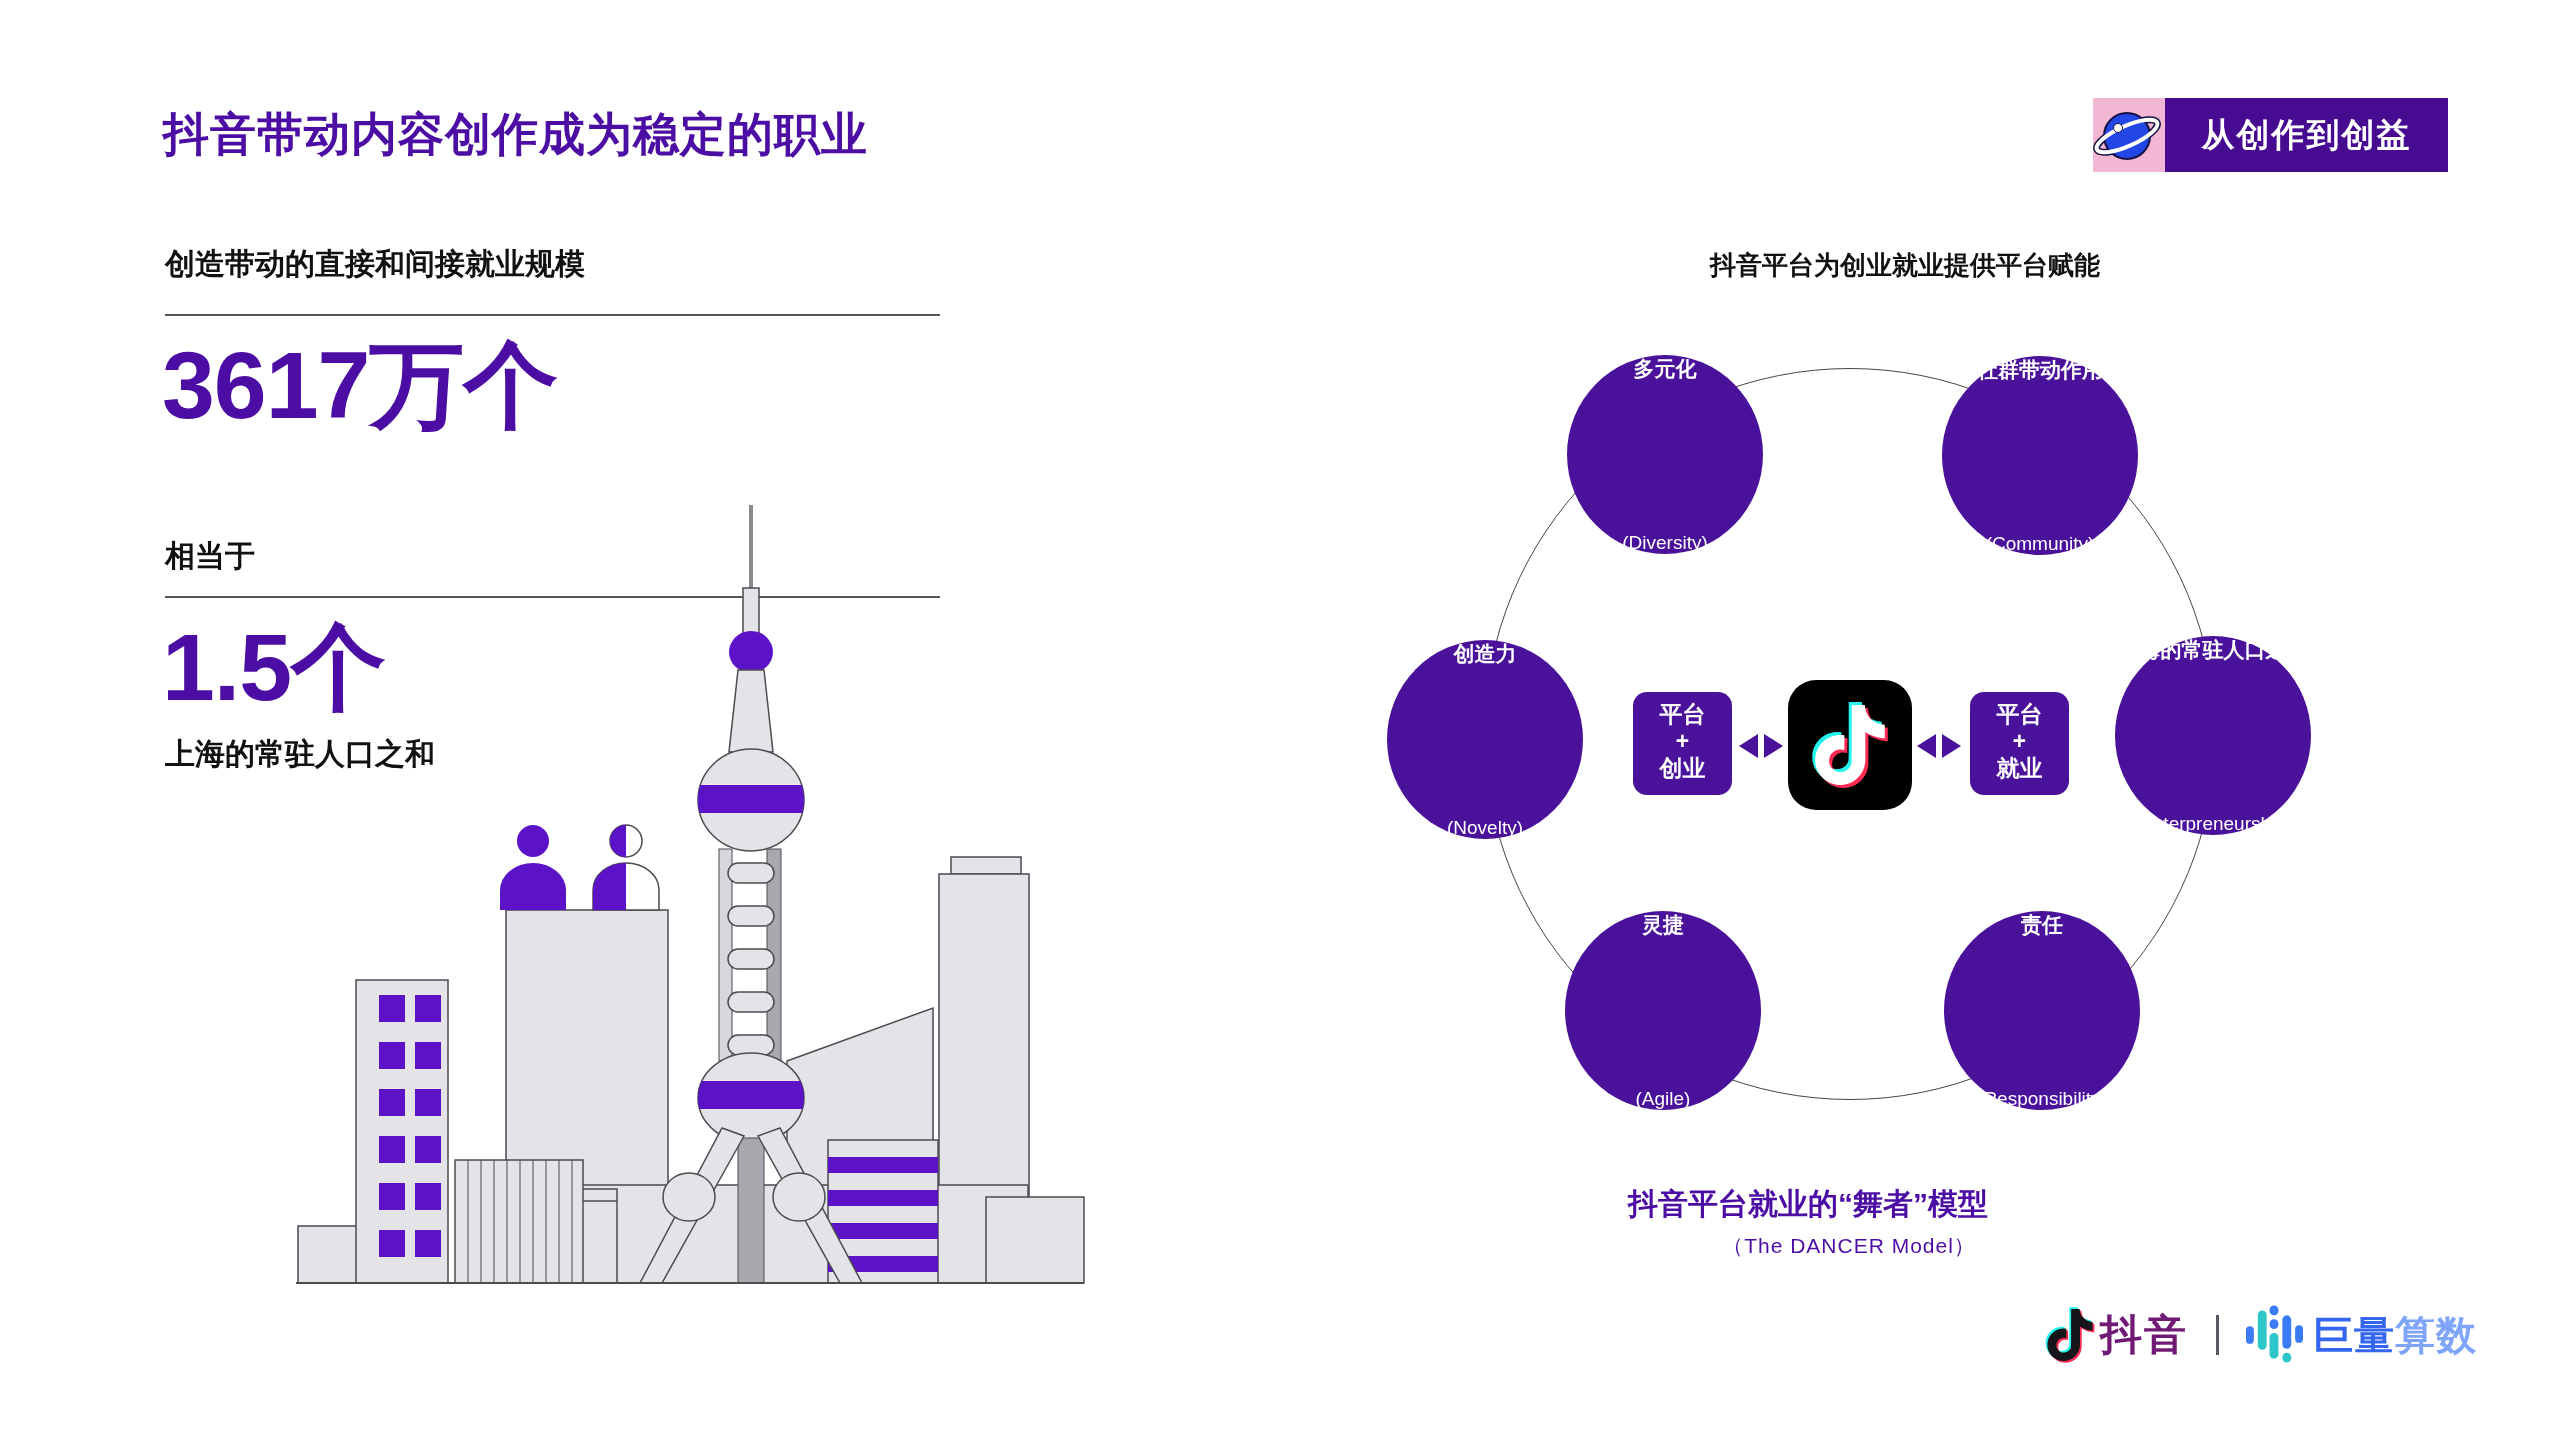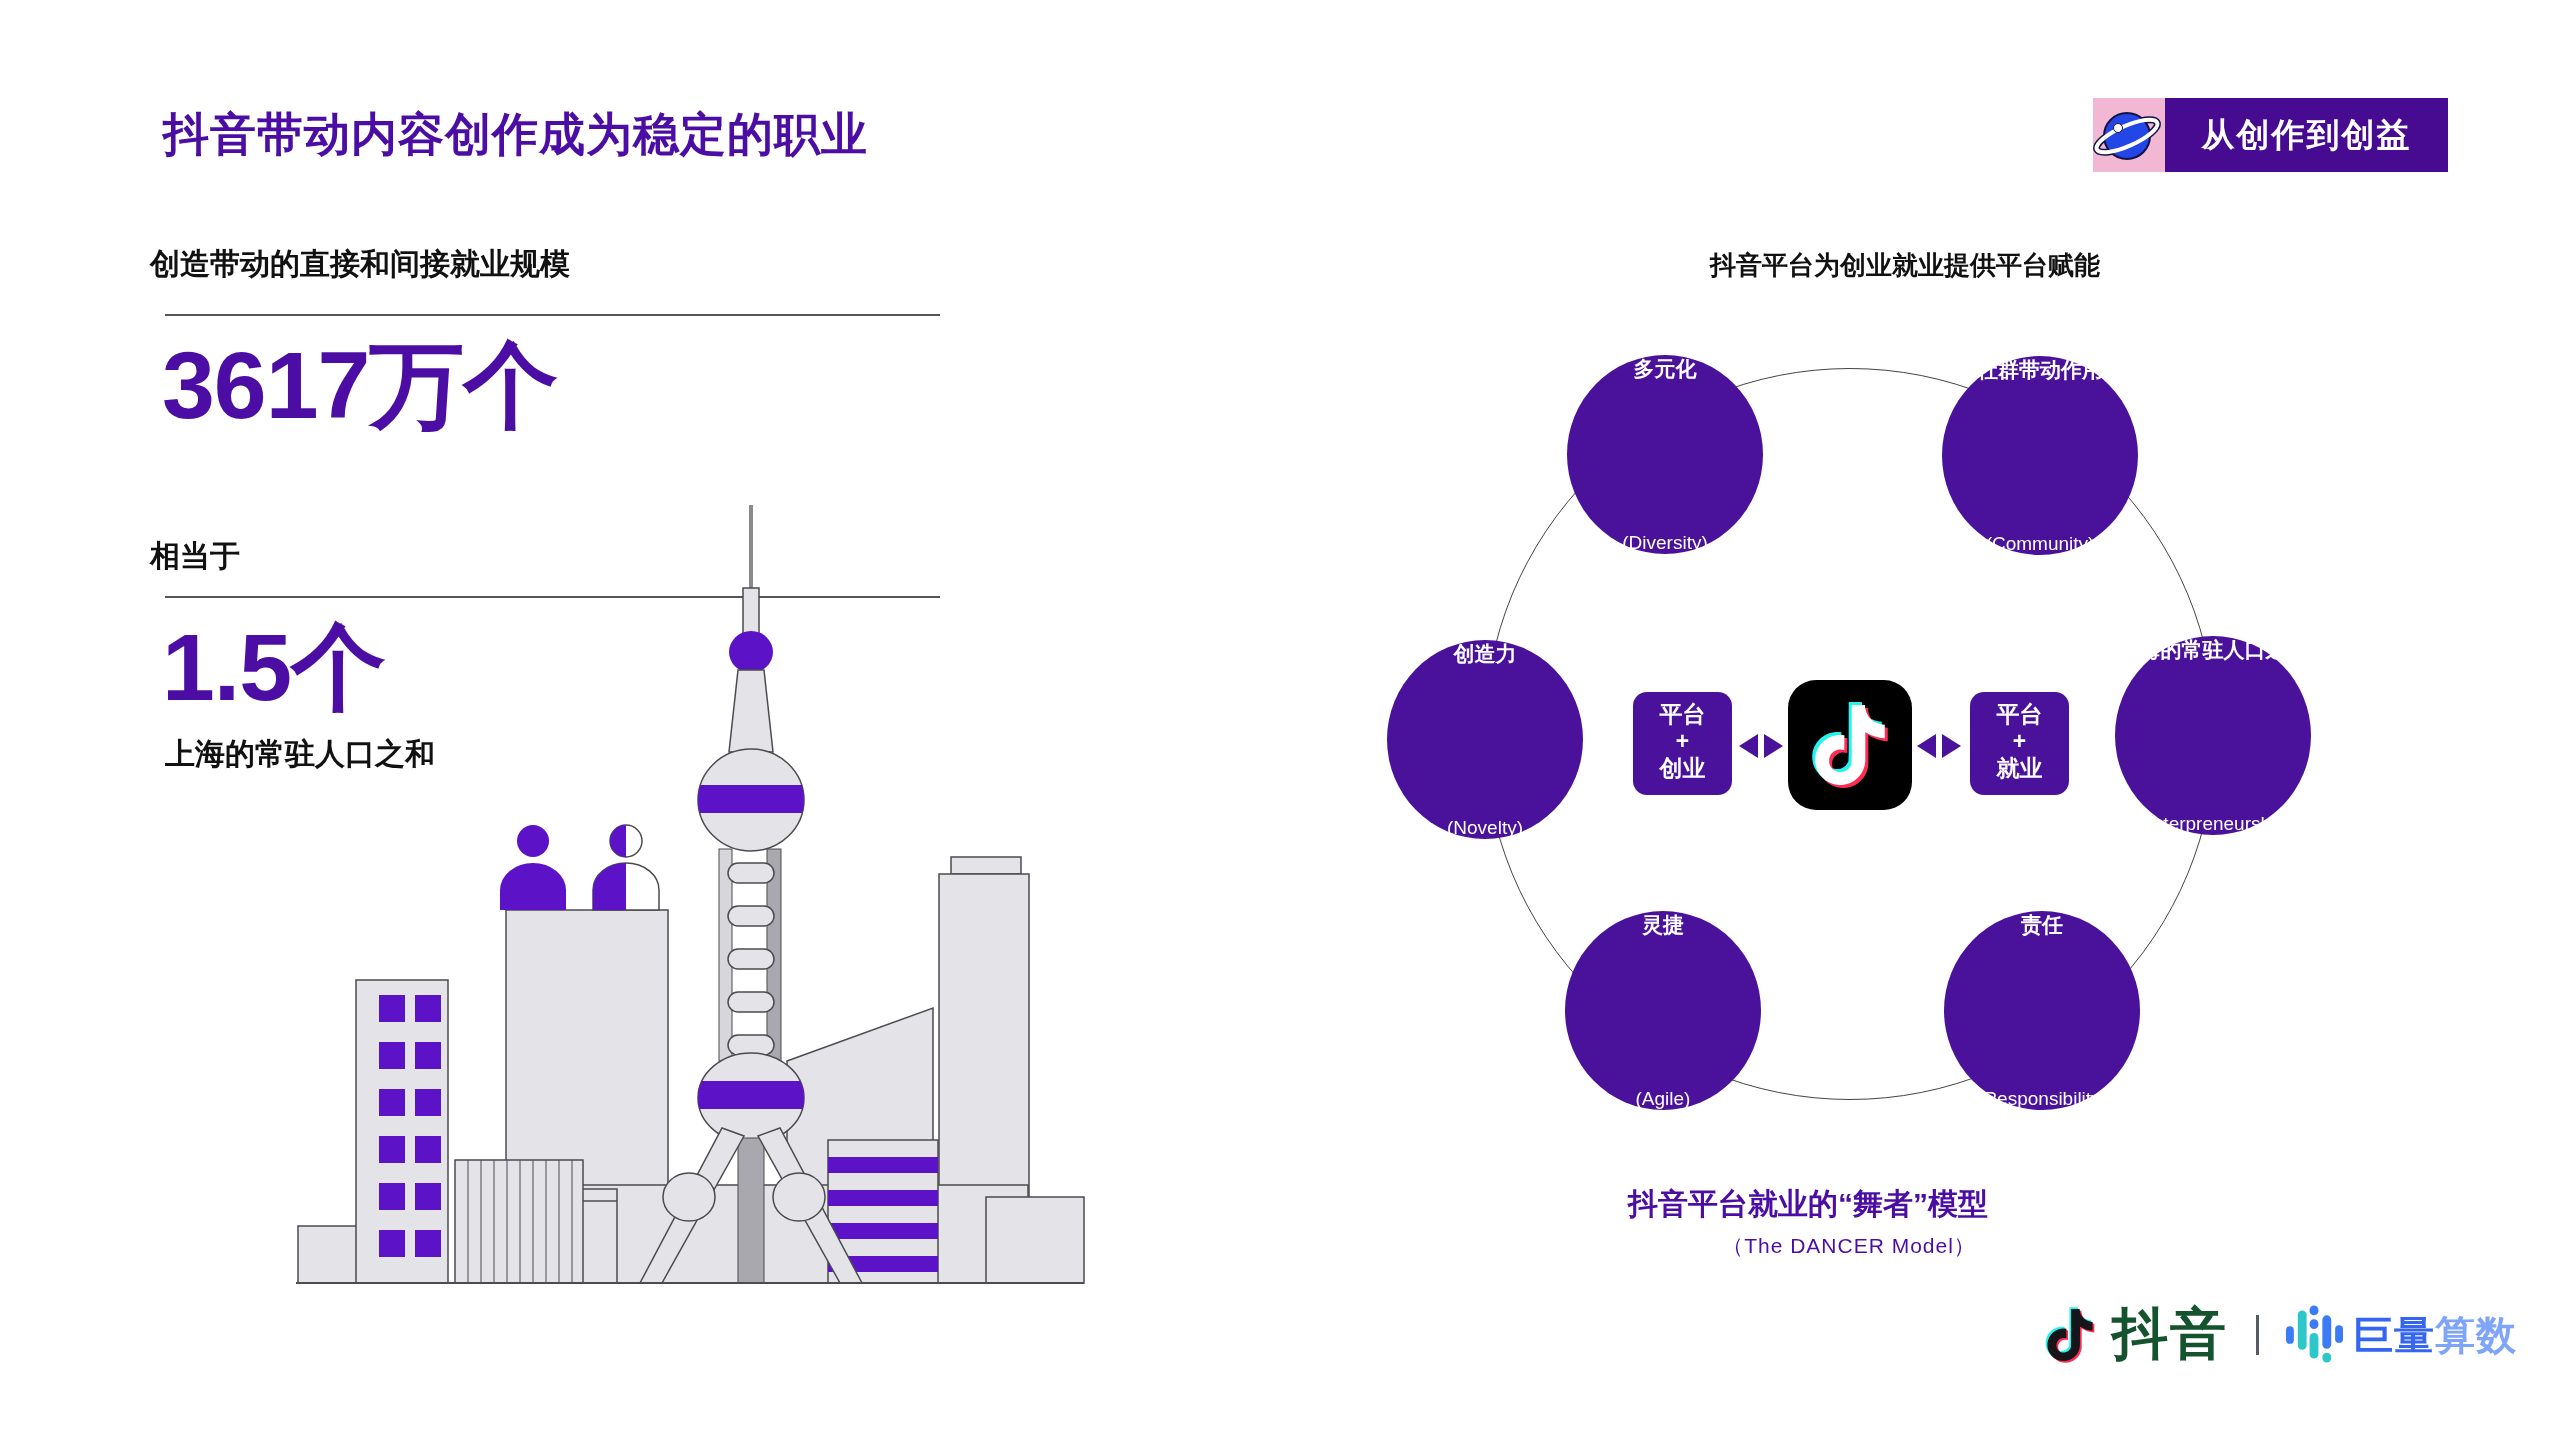--- a/index.html
+++ b/index.html
@@ -8,21 +8,21 @@
   .abs{position:absolute;}
 
   
   .page-title{left:163px;top:104px;font-size:46px;font-weight:900;color:var(--accent);letter-spacing:1px;}
   .badge{left:2093px;top:98px;height:74px;display:flex;}
   .badge-icon-box{width:72px;height:74px;background:var(--badge-pink);display:flex;align-items:center;justify-content:center;}
   .badge-label-box{width:283px;height:74px;background:var(--badge-purple);display:flex;align-items:center;justify-content:center;}
   .badge-label-box span{color:#fff;font-size:33px;font-weight:700;letter-spacing:2px;}
 
   
-  .stat-label{left:150px;font-size:30px;font-weight:700;color:var(--ink);}
+  .stat-label{left:165px;font-size:30px;font-weight:700;color:var(--ink);}
   .rule{left:165px;width:775px;height:2px;background:var(--line);}
   .stat-value{left:162px;font-size:95px;font-weight:900;color:var(--accent);letter-spacing:-1px;line-height:1;}
   .stat-sublabel{left:165px;font-size:30px;font-weight:700;color:var(--ink);}
 
   
   .diagram-title{left:1555px;top:248px;width:700px;text-align:center;font-size:26px;font-weight:700;color:var(--ink);}
   .ring-outline{left:1484px;top:368px;width:730px;height:730px;border:1.5px solid #444;border-radius:50%;}
   .node{width:196px;height:199px;border-radius:50%;background:var(--node-purple);color:#fff;
         display:flex;flex-direction:column;align-items:center;justify-content:space-between;gap:7px;text-align:center;}
   .node .zh{font-size:21px;font-weight:700;white-space:nowrap;}
@@ -30,21 +30,21 @@
   .center-box{width:99px;height:103px;border-radius:14px;background:var(--node-purple);color:#fff;
         display:flex;flex-direction:column;align-items:center;justify-content:center;font-family:Liberation Mono, monospace;}
   .center-box span{font-size:23px;font-weight:700;line-height:1.18;}
   .tiktok-tile{left:1788px;top:680px;width:124px;height:130px;background:#000;border-radius:28px;
         display:flex;align-items:center;justify-content:center;}
   .diagram-caption{left:1438px;top:1184px;width:740px;text-align:center;font-size:30px;font-weight:700;color:var(--accent);}
   .diagram-caption-en{left:1479px;top:1232px;width:740px;text-align:center;font-size:21px;font-weight:400;color:var(--accent);letter-spacing:1px;}
 
   
   .footer{left:2044px;top:1300px;height:70px;display:flex;align-items:center;}
-  .brand1-label{font-size:56px;font-weight:700;color:#14532d;margin-left:16px;letter-spacing:2px;}
+  .brand1-label{font-size:42px;font-weight:700;color:#701a75;margin-left:4px;letter-spacing:2px;}
   .footer-divider{width:3px;height:40px;background:#565b63;margin:0 26px 0 28px;}
   .brand2-label{font-size:40px;font-weight:700;margin-left:10px;letter-spacing:1px;}
   .brand2-label .b2a{color:var(--brand-blue);}
   .brand2-label .b2b{color:var(--brand-blue-light);}
 
   
   .bldg{fill:var(--bldg-fill);stroke:var(--bldg-stroke);stroke-width:1.5px;}
   .pur{fill:var(--illo-purple);stroke:none;}
   .nofill{fill:none;}
 </style>

